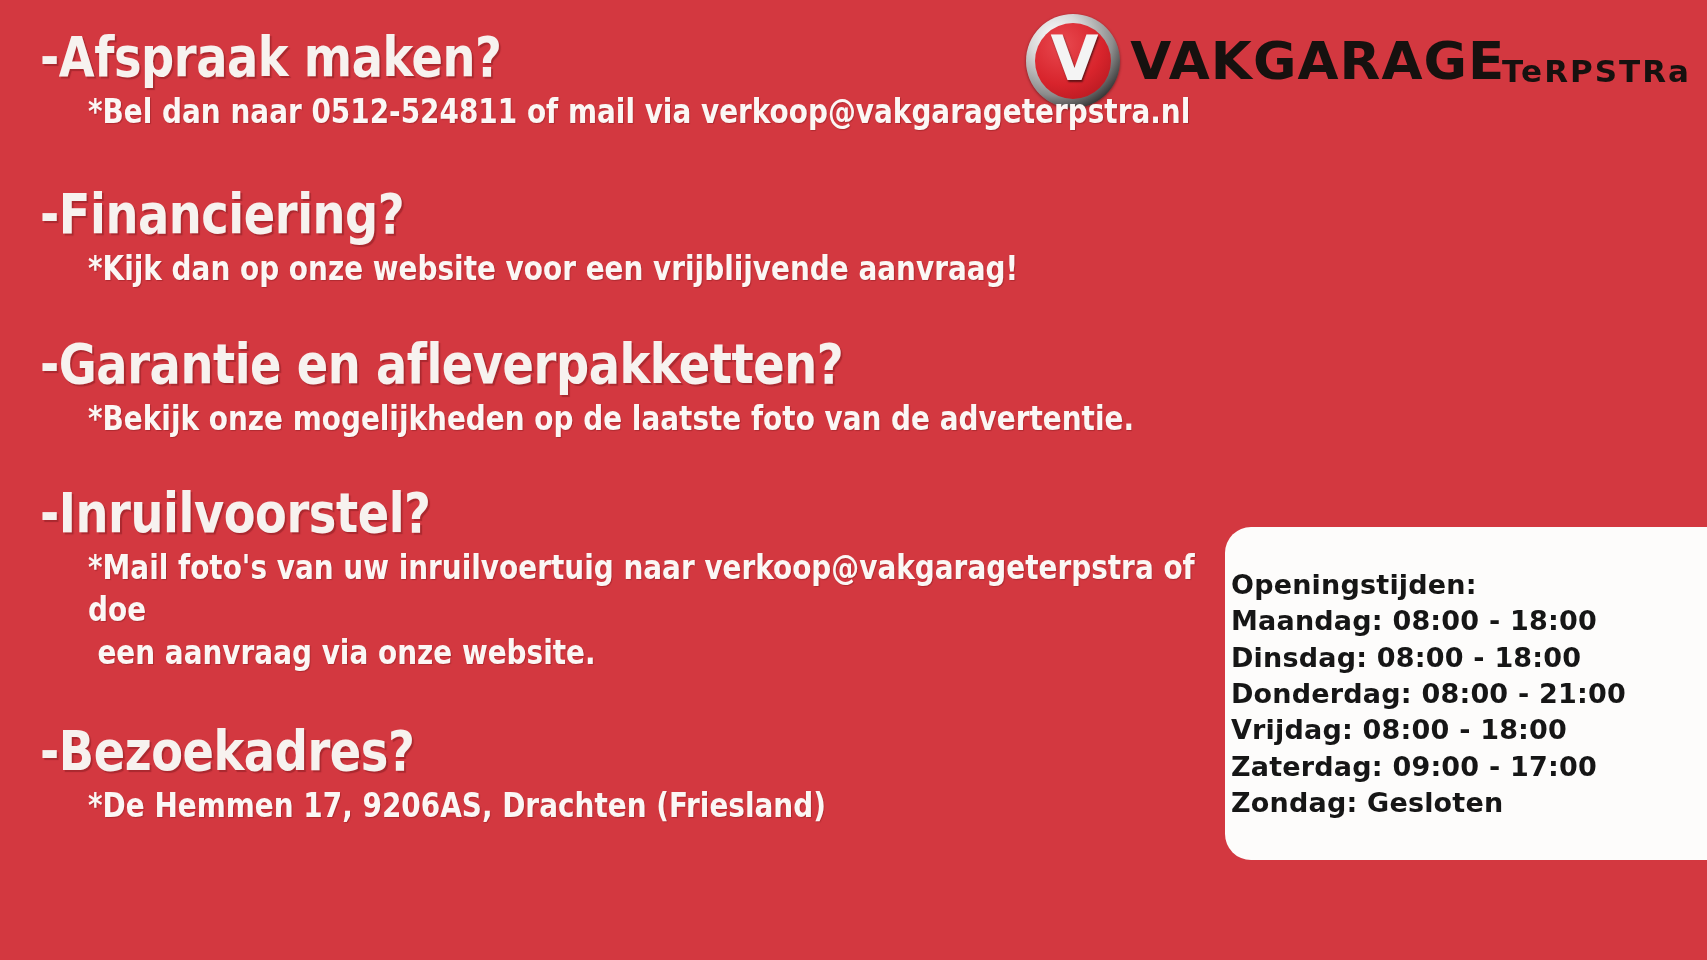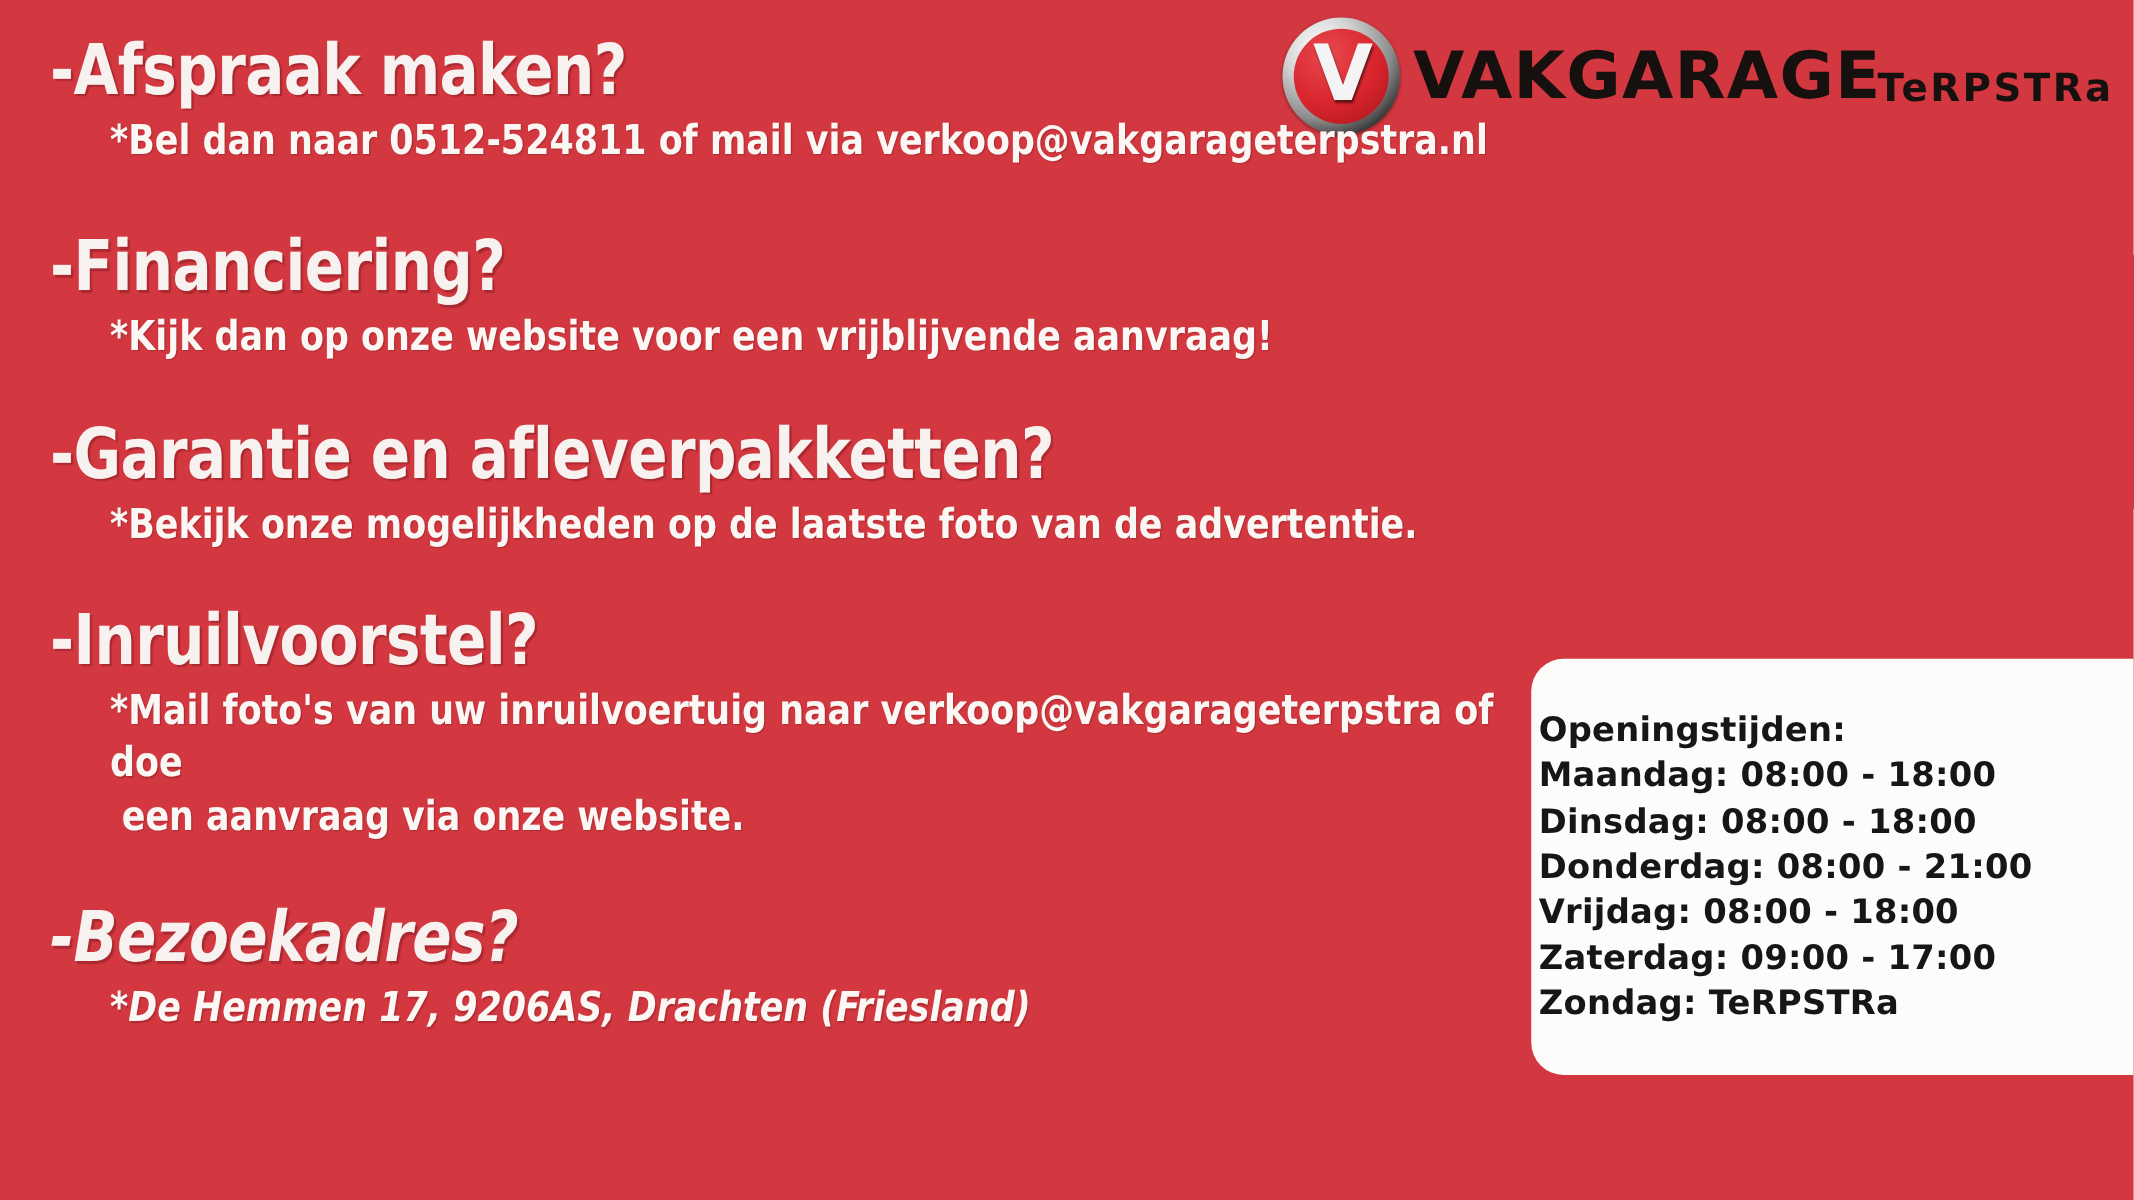--- a/index.html
+++ b/index.html
@@ -121,21 +121,21 @@
   .qa-sub .cont {
     display: block;
     margin-left: 10px;
   }
 
   
   .qa-block.b0 { margin-bottom: 52px; }
   .qa-block.b1 { margin-bottom: 44px; }
   .qa-block.b2 { margin-bottom: 48px; }
   .qa-block.b3 { margin-bottom: 44px; }
-  .qa-block.b4 { margin-bottom: 0; font-style: italic; }
+  .qa-block.b4 { margin-bottom: 0; }
 
   
   .hours-card {
     position: absolute;
     right: 0;
     top: 527px;
     width: 482px;
     min-height: 333px;
     background: #fdfcfb;
     border-top-left-radius: 26px;
@@ -210,16 +210,16 @@
 
   </div>
 
   <div class="hours-card">
     <div class="hours-line">Openingstijden:</div>
     <div class="hours-line">Maandag: 08:00 - 18:00</div>
     <div class="hours-line">Dinsdag: 08:00 - 18:00</div>
     <div class="hours-line">Donderdag: 08:00 - 21:00</div>
     <div class="hours-line">Vrijdag: 08:00 - 18:00</div>
     <div class="hours-line">Zaterdag: 09:00 - 17:00</div>
-    <div class="hours-line">Zondag: TeRPSTRa</div>
+    <div class="hours-line">Zondag: Gesloten</div>
   </div>
 
 </div>
 
 </body></html>

